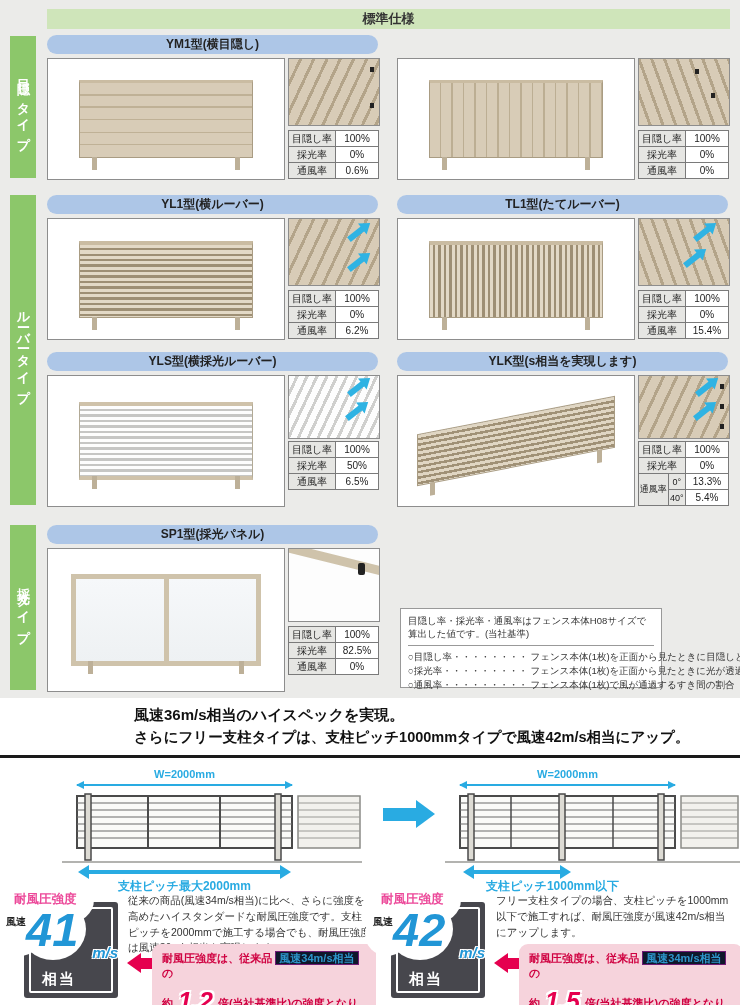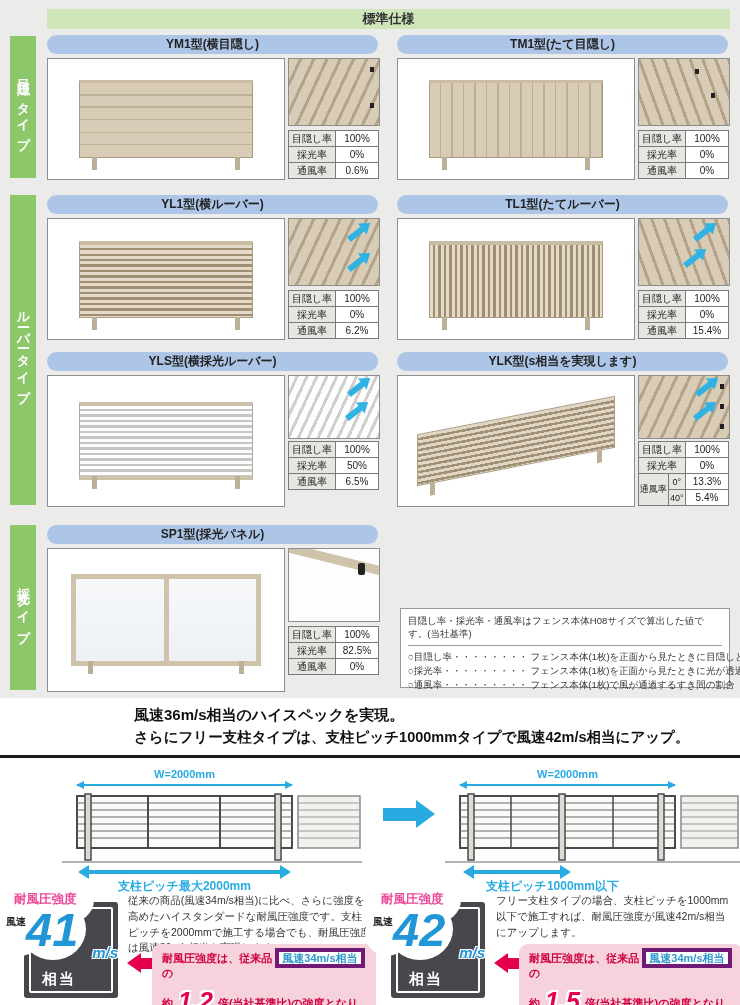--- a/index.html
+++ b/index.html
@@ -59,21 +59,21 @@
   .diag-sp{background:#fdfdfd;}
   .diag-sp .bar{position:absolute;left:-8px;top:6px;width:120%;height:9px;background:#cfc3ab;
                 transform:rotate(14deg);}
   .diag-sp .cap{position:absolute;right:14px;top:14px;width:7px;height:12px;background:#222;border-radius:2px;}
   .dot{position:absolute;right:5px;width:4px;height:5px;background:#222;}
   .arrow-ne{position:absolute;width:18px;height:6px;background:#2fb3e3;transform:rotate(-38deg);}
   .arrow-ne::after{content:"";position:absolute;right:-9px;top:-4px;border-left:10px solid #2fb3e3;
                    border-top:7px solid transparent;border-bottom:7px solid transparent;}
 
   
-  .note-box{position:absolute;left:400px;top:608px;width:330px;height:80px;background:#fff;
+  .note-box{position:absolute;left:400px;top:608px;width:262px;height:80px;background:#fff;
             border:1px solid #999;font-size:9.5px;color:#333;padding:6px 7px;box-sizing:border-box;}
   .note-box .intro{margin-bottom:4px;}
   .note-box hr{border:none;border-top:1px solid #999;margin:3px 0 4px 0;}
   .note-box .nl{line-height:1.45;white-space:nowrap;}
 
   
   .black-rule{position:absolute;left:0;top:755px;width:740px;height:3px;background:#1a1a1a;}
   .spec-badge{position:absolute;left:8px;top:705px;width:120px;height:47px;background:#8bc765;
               border-radius:5px;}
   .notch{position:absolute;width:0;height:0;}
@@ -122,21 +122,21 @@
            text-shadow:-1px -1px 0 #fff,1px -1px 0 #fff,-1px 1px 0 #fff,1px 1px 0 #fff;}
   .wb-tail{position:absolute;left:38px;top:82px;font-size:15px;font-weight:bold;color:#fff;z-index:3;
            letter-spacing:2px;}
 
   .body-text{position:absolute;font-size:10.5px;color:#333;line-height:1.5;}
 
   
   .callout{position:absolute;width:224px;background:#f6d3dc;border-radius:9px;padding:7px 8px 6px 10px;
            font-size:11px;font-weight:bold;color:#cf0040;box-sizing:border-box;}
   .callout .row2{margin-top:3px;}
-  .wbox{background:#ffffff;border:4px solid #701a75;color:#2d96cc;padding:0 3px;font-size:11px;}
+  .wbox{background:#0f172a;border:1px solid #701a75;color:#2d96cc;padding:0 3px;font-size:11px;}
   .factor{font-size:25px;color:#e5004f;font-style:italic;position:relative;top:3px;margin:0 2px;
           text-shadow:-2px -2px 0 #fff,2px -2px 0 #fff,-2px 2px 0 #fff,2px 2px 0 #fff;}
   .red-arrow{position:absolute;width:15px;height:11px;background:#e5004f;}
   .red-arrow::before{content:"";position:absolute;left:-13px;top:-5px;border-right:14px solid #e5004f;
                      border-top:10px solid transparent;border-bottom:10px solid transparent;}
 </style>
 </head>
 <body>
 
 <div id="page">
@@ -170,21 +170,20 @@
           <td class="lab">採光率</td>
         <td class="val">0%</td>
         </tr>
     <tr>
           <td class="lab">通風率</td>
         <td class="val">0.6%</td>
         </tr>
   </tbody>
     </table>
 
-  <div class="pill" style="left:397px;top:35px;">TM1型(たて目隠し)</div>
   <div class="img-box" style="left:397px;top:58px;width:236px;height:120px;">
     <div class="fence f-tm1">
       <div class="leg l"></div>
       <div class="leg r"></div>
     </div>
   </div>
   <div class="detail-box" style="left:638px;top:58px;width:90px;height:66px;">
     <div class="d-diag diag-tan-steep"></div>
     <div class="dot" style="top:10px;right:30px;"></div>
     <div class="dot" style="top:34px;right:14px;"></div>

